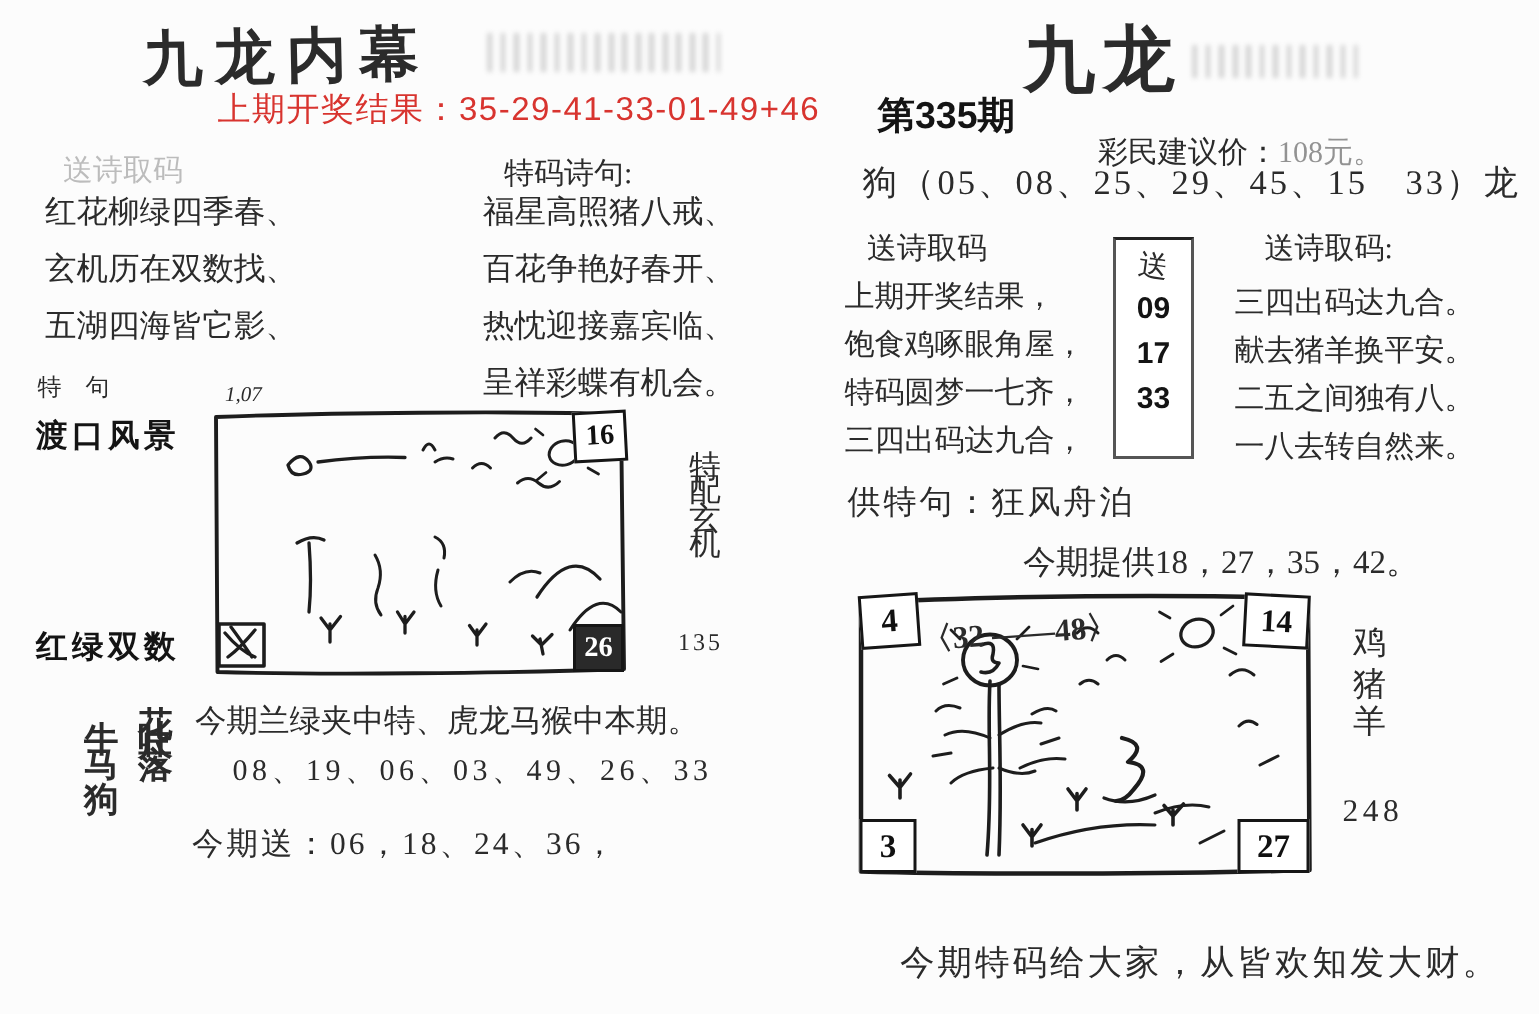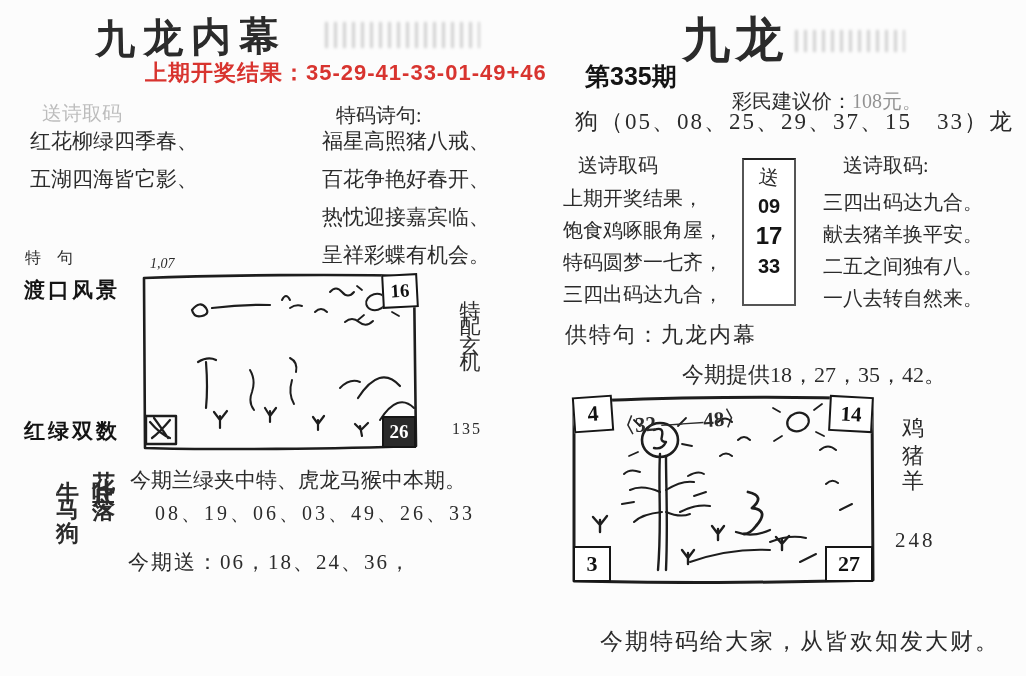--- a/index.html
+++ b/index.html
@@ -3,21 +3,21 @@
 <meta charset="utf-8">
 <style>
   html,body{margin:0;padding:0;background:#e9e9e9;}
   .page{position:relative;width:1026px;height:676px;background:#fcfcfc;overflow:hidden;
         font-family:"Liberation Serif","DejaVu Serif",serif;color:#262626;}
   .abs{position:absolute;white-space:nowrap;}
   .hw{font-family:"Liberation Serif","DejaVu Serif",serif;color:#2b2b2b;}
   .print{font-family:"Liberation Sans","DejaVu Sans",sans-serif;color:#141414;}
   .title-l{font-size:40px;font-weight:600;letter-spacing:8px;transform:rotate(-1.2deg);}
   .title-r{font-size:48px;font-weight:700;letter-spacing:5px;transform:rotate(-0.8deg);}
-  .redline{font-weight:bold;font-size:22px;letter-spacing:1px;}
+  .redline{font-weight:normal;font-size:22px;letter-spacing:1px;}
   .poem{font-size:21px;}
   .poem div{height:38px;line-height:38px;}
   .poem-r div{height:32px;line-height:32px;font-size:20px;}
   .heading{font-size:20px;}
   .faint{opacity:.30;filter:blur(.5px);}
   .semi-faint{opacity:.5;}
   .boldlabel{font-weight:bold;font-size:21px;letter-spacing:3px;}
   .vert{writing-mode:vertical-rl;text-orientation:upright;}
   .cornerbox{position:absolute;border:2.5px solid #161616;background:#fff;
              display:flex;align-items:center;justify-content:center;
@@ -37,20 +37,21 @@
 
   <div class="abs print redline" style="left:145px;top:58px;color:#d8342f;">
     <span>上期开奖结果：</span><span>35-29-41-33-01-49+46</span>
   </div>
 
   <div class="abs hw heading faint" style="left:42px;top:100px;">送诗取码</div>
   <div class="abs hw heading" style="left:336px;top:102px;">特码诗句:</div>
 
   <div class="abs hw poem" style="left:30px;top:122px;">
     <div>红花柳绿四季春、</div>
+    <div>玄机历在双数找、</div>
     <div>五湖四海皆它影、</div>
   </div>
   <div class="abs hw poem" style="left:322px;top:122px;">
     <div>福星高照猪八戒、</div>
     <div>百花争艳好春开、</div>
     <div>热忱迎接嘉宾临、</div>
     <div>呈祥彩蝶有机会。</div>
   </div>
 
   <div class="abs hw" style="left:25px;top:248px;font-size:16px;">特　句</div>
@@ -103,46 +104,46 @@
   <div class="abs hw" style="left:128px;top:548px;font-size:21px;letter-spacing:2px;">今期送：06，18、24、36，</div>
 
   <div class="abs hw title-r" style="left:682px;top:8px;">九龙</div>
   <div class="smudge" style="left:795px;top:30px;width:110px;height:22px;"></div>
 
   <div class="abs print" style="left:585px;top:60px;font-size:25px;font-weight:bold;">第335期</div>
   <div class="abs hw" style="left:732px;top:64px;font-size:20px;margin-top:24px;">
     <span>彩民建议价：</span><span class="semi-faint">108元。</span>
   </div>
 
-  <div class="abs hw" style="left:575px;top:106px;font-size:23px;letter-spacing:2px;">狗（05、08、25、29、37、15　33）龙</div>
+  <div class="abs hw" style="left:575px;top:106px;font-size:23px;letter-spacing:2px;">狗（05、08、25、29、45、15　33）龙</div>
 
   <div class="abs hw heading" style="left:578px;top:152px;">送诗取码</div>
   <div class="abs hw heading" style="left:843px;top:152px;">送诗取码:</div>
 
   <div class="abs" style="left:742px;top:158px;width:50px;height:144px;border:2px solid #555;border-top-color:#222;background:#fff;text-align:center;">
     <div class="hw" style="font-size:20px;margin-top:4px;transform:rotate(8deg);">送</div>
     <div class="print" style="font-size:20px;font-weight:bold;line-height:30px;">09</div>
-    <div class="print" style="font-size:24px;font-weight:bold;line-height:30px;">17</div>
+    <div class="print" style="font-size:20px;font-weight:bold;line-height:30px;">17</div>
     <div class="print" style="font-size:20px;font-weight:bold;line-height:30px;">33</div>
   </div>
 
   <div class="abs hw poem poem-r" style="left:563px;top:182px;">
     <div>上期开奖结果，</div>
     <div>饱食鸡啄眼角屋，</div>
     <div>特码圆梦一七齐，</div>
     <div>三四出码达九合，</div>
   </div>
   <div class="abs hw poem poem-r" style="left:823px;top:186px;">
     <div>三四出码达九合。</div>
     <div>献去猪羊换平安。</div>
     <div>二五之间独有八。</div>
     <div>一八去转自然来。</div>
   </div>
 
-  <div class="abs hw" style="left:565px;top:320px;font-size:22px;letter-spacing:2px;">供特句：九龙内幕</div>
+  <div class="abs hw" style="left:565px;top:320px;font-size:22px;letter-spacing:2px;">供特句：狂风舟泊</div>
   <div class="abs hw" style="left:682px;top:360px;font-size:22px;">今期提供18，27，35，42。</div>
 
   <div class="abs" style="left:570px;top:392px;">
     <svg width="306" height="194" viewBox="0 0 306 194">
       <path class="sk" stroke-width="3" d="M4,10 C90,5 220,4 302,7 L303,188 C210,191 80,191 4,189 Z"></path>
 
       <path class="sk" stroke-width="2.4" d="M88,178 C92,130 88,95 90,62 M96,178 C98,132 96,96 96,64"></path>
       <path class="sk" stroke-width="2" d="M90,100 q-18,-8 -30,-2 M92,120 q-20,2 -28,10 M96,98 q16,-10 28,-8 M96,120 q14,6 24,2"></path>
       <path class="sk" stroke-width="2" d="M70,80 q-10,-4 -16,2 M118,84 q10,-6 16,-2 M64,110 l-12,2 M124,104 l12,-4"></path>
 

